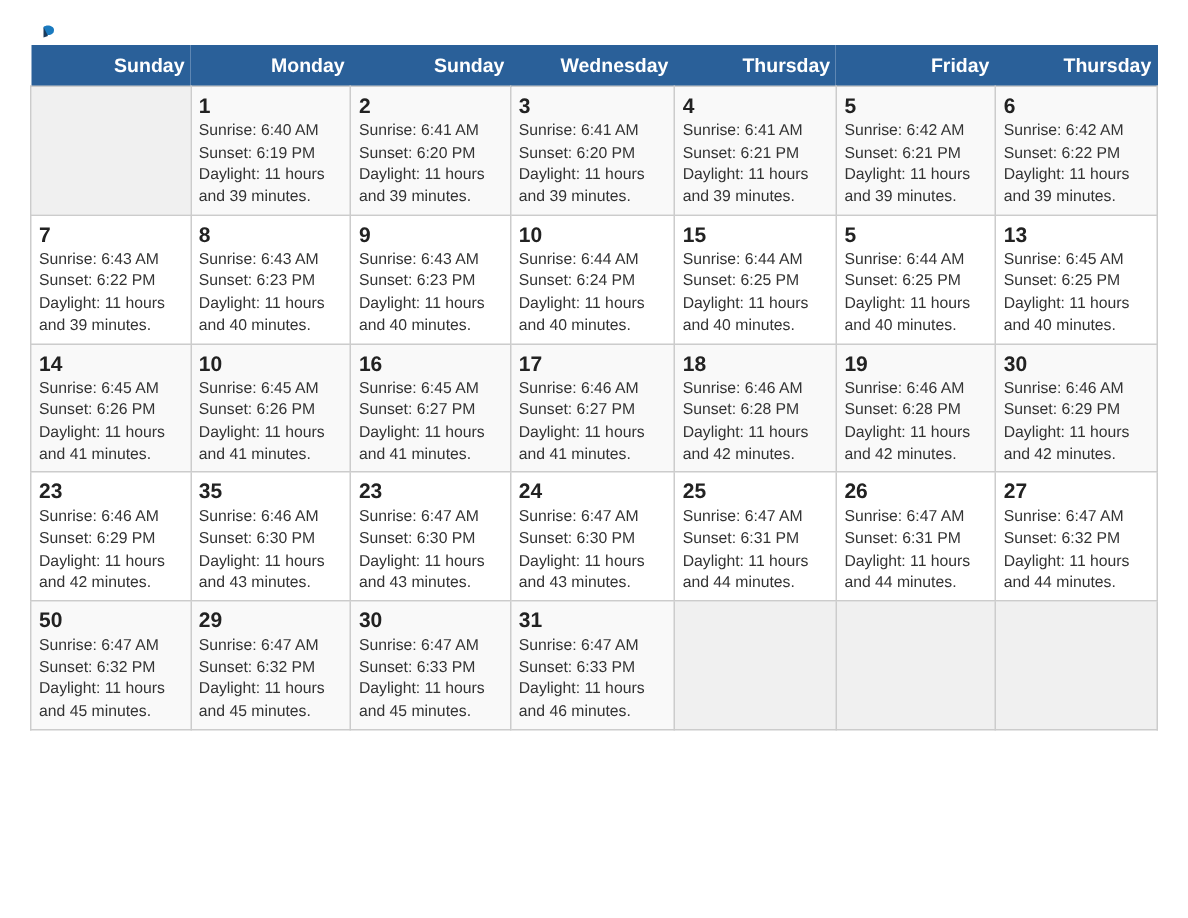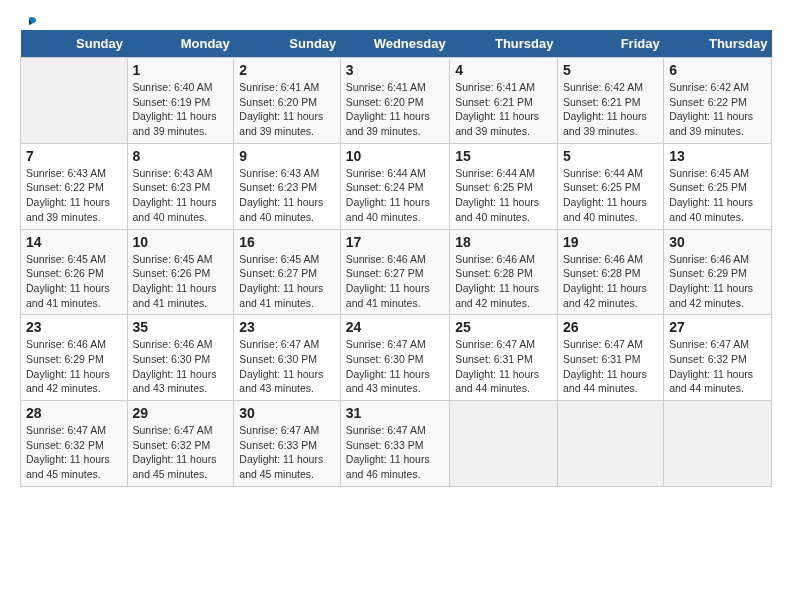--- a/index.html
+++ b/index.html
@@ -221,21 +221,21 @@
           <span class="day-number">26</span>
           <div class="day-info">Sunrise: 6:47 AM<br>Sunset: 6:31 PM<br>Daylight: 11 hours and 44 minutes.</div>
         </td>
         <td>
           <span class="day-number">27</span>
           <div class="day-info">Sunrise: 6:47 AM<br>Sunset: 6:32 PM<br>Daylight: 11 hours and 44 minutes.</div>
         </td>
       </tr>
       <tr>
         <td>
-          <span class="day-number">28</span>
+          <span class="day-number">50</span>
           <div class="day-info">Sunrise: 6:47 AM<br>Sunset: 6:32 PM<br>Daylight: 11 hours and 45 minutes.</div>
         </td>
         <td>
           <span class="day-number">29</span>
           <div class="day-info">Sunrise: 6:47 AM<br>Sunset: 6:32 PM<br>Daylight: 11 hours and 45 minutes.</div>
         </td>
         <td>
           <span class="day-number">30</span>
           <div class="day-info">Sunrise: 6:47 AM<br>Sunset: 6:33 PM<br>Daylight: 11 hours and 45 minutes.</div>
         </td>

